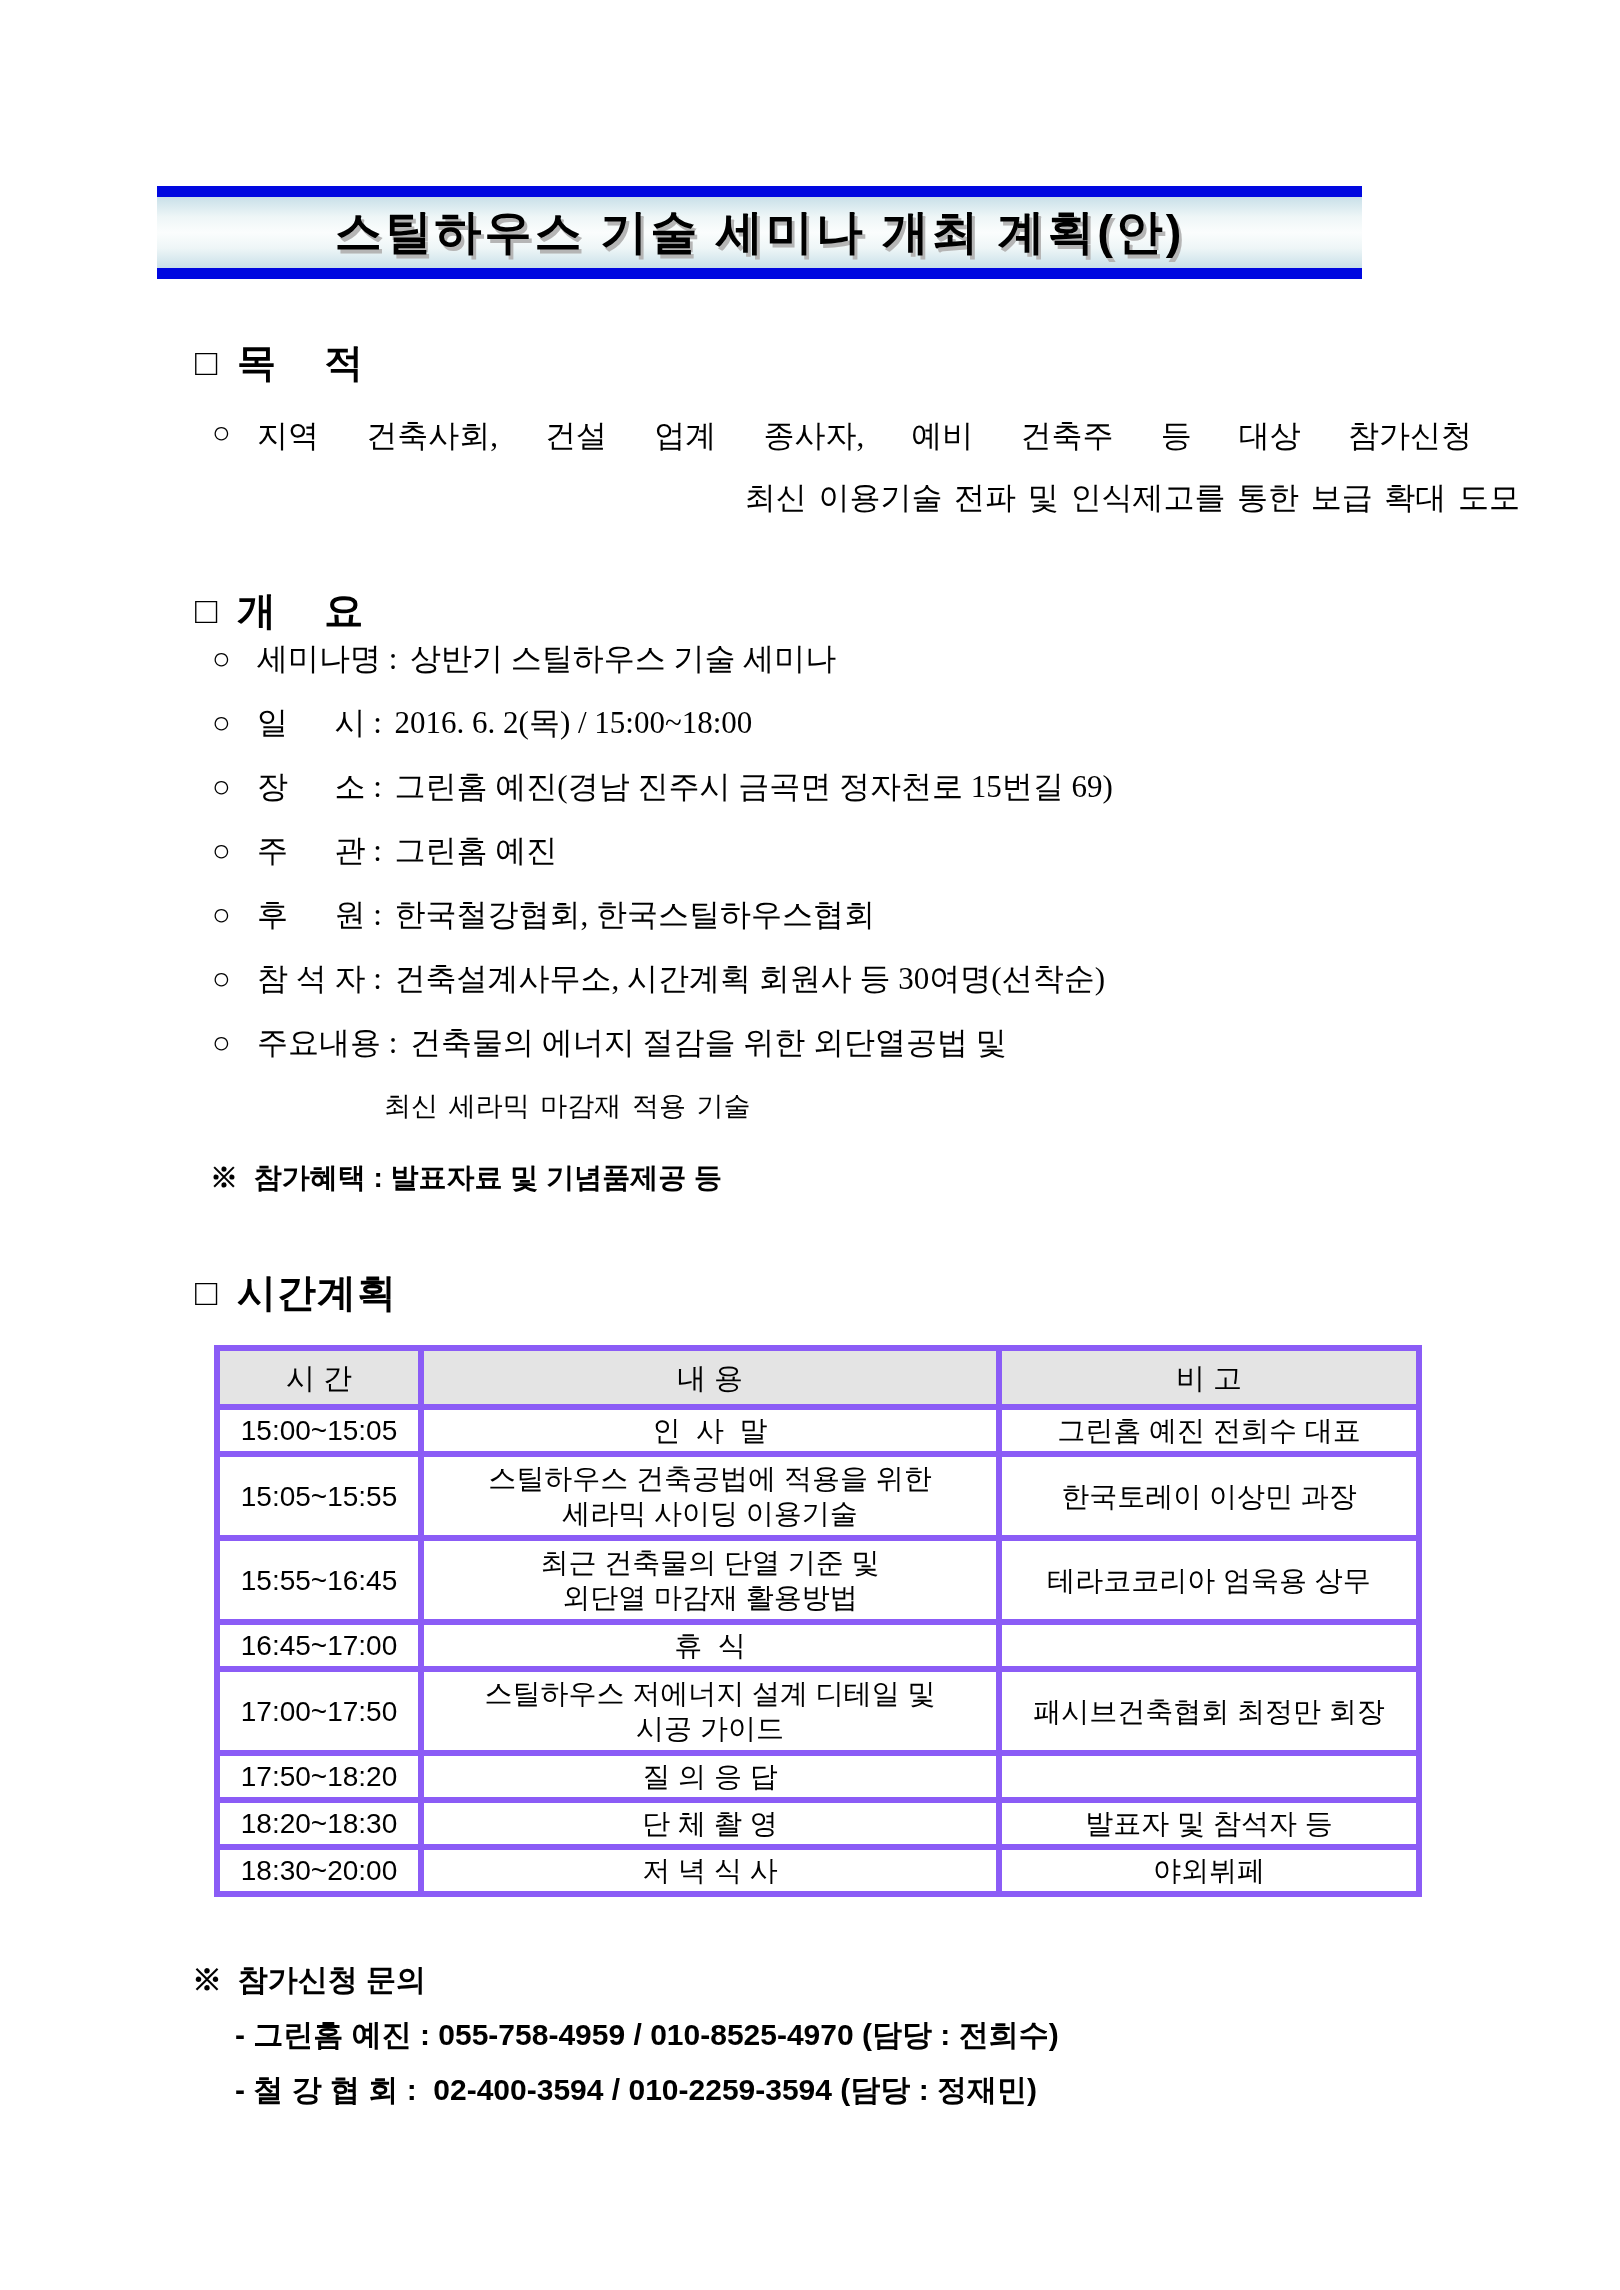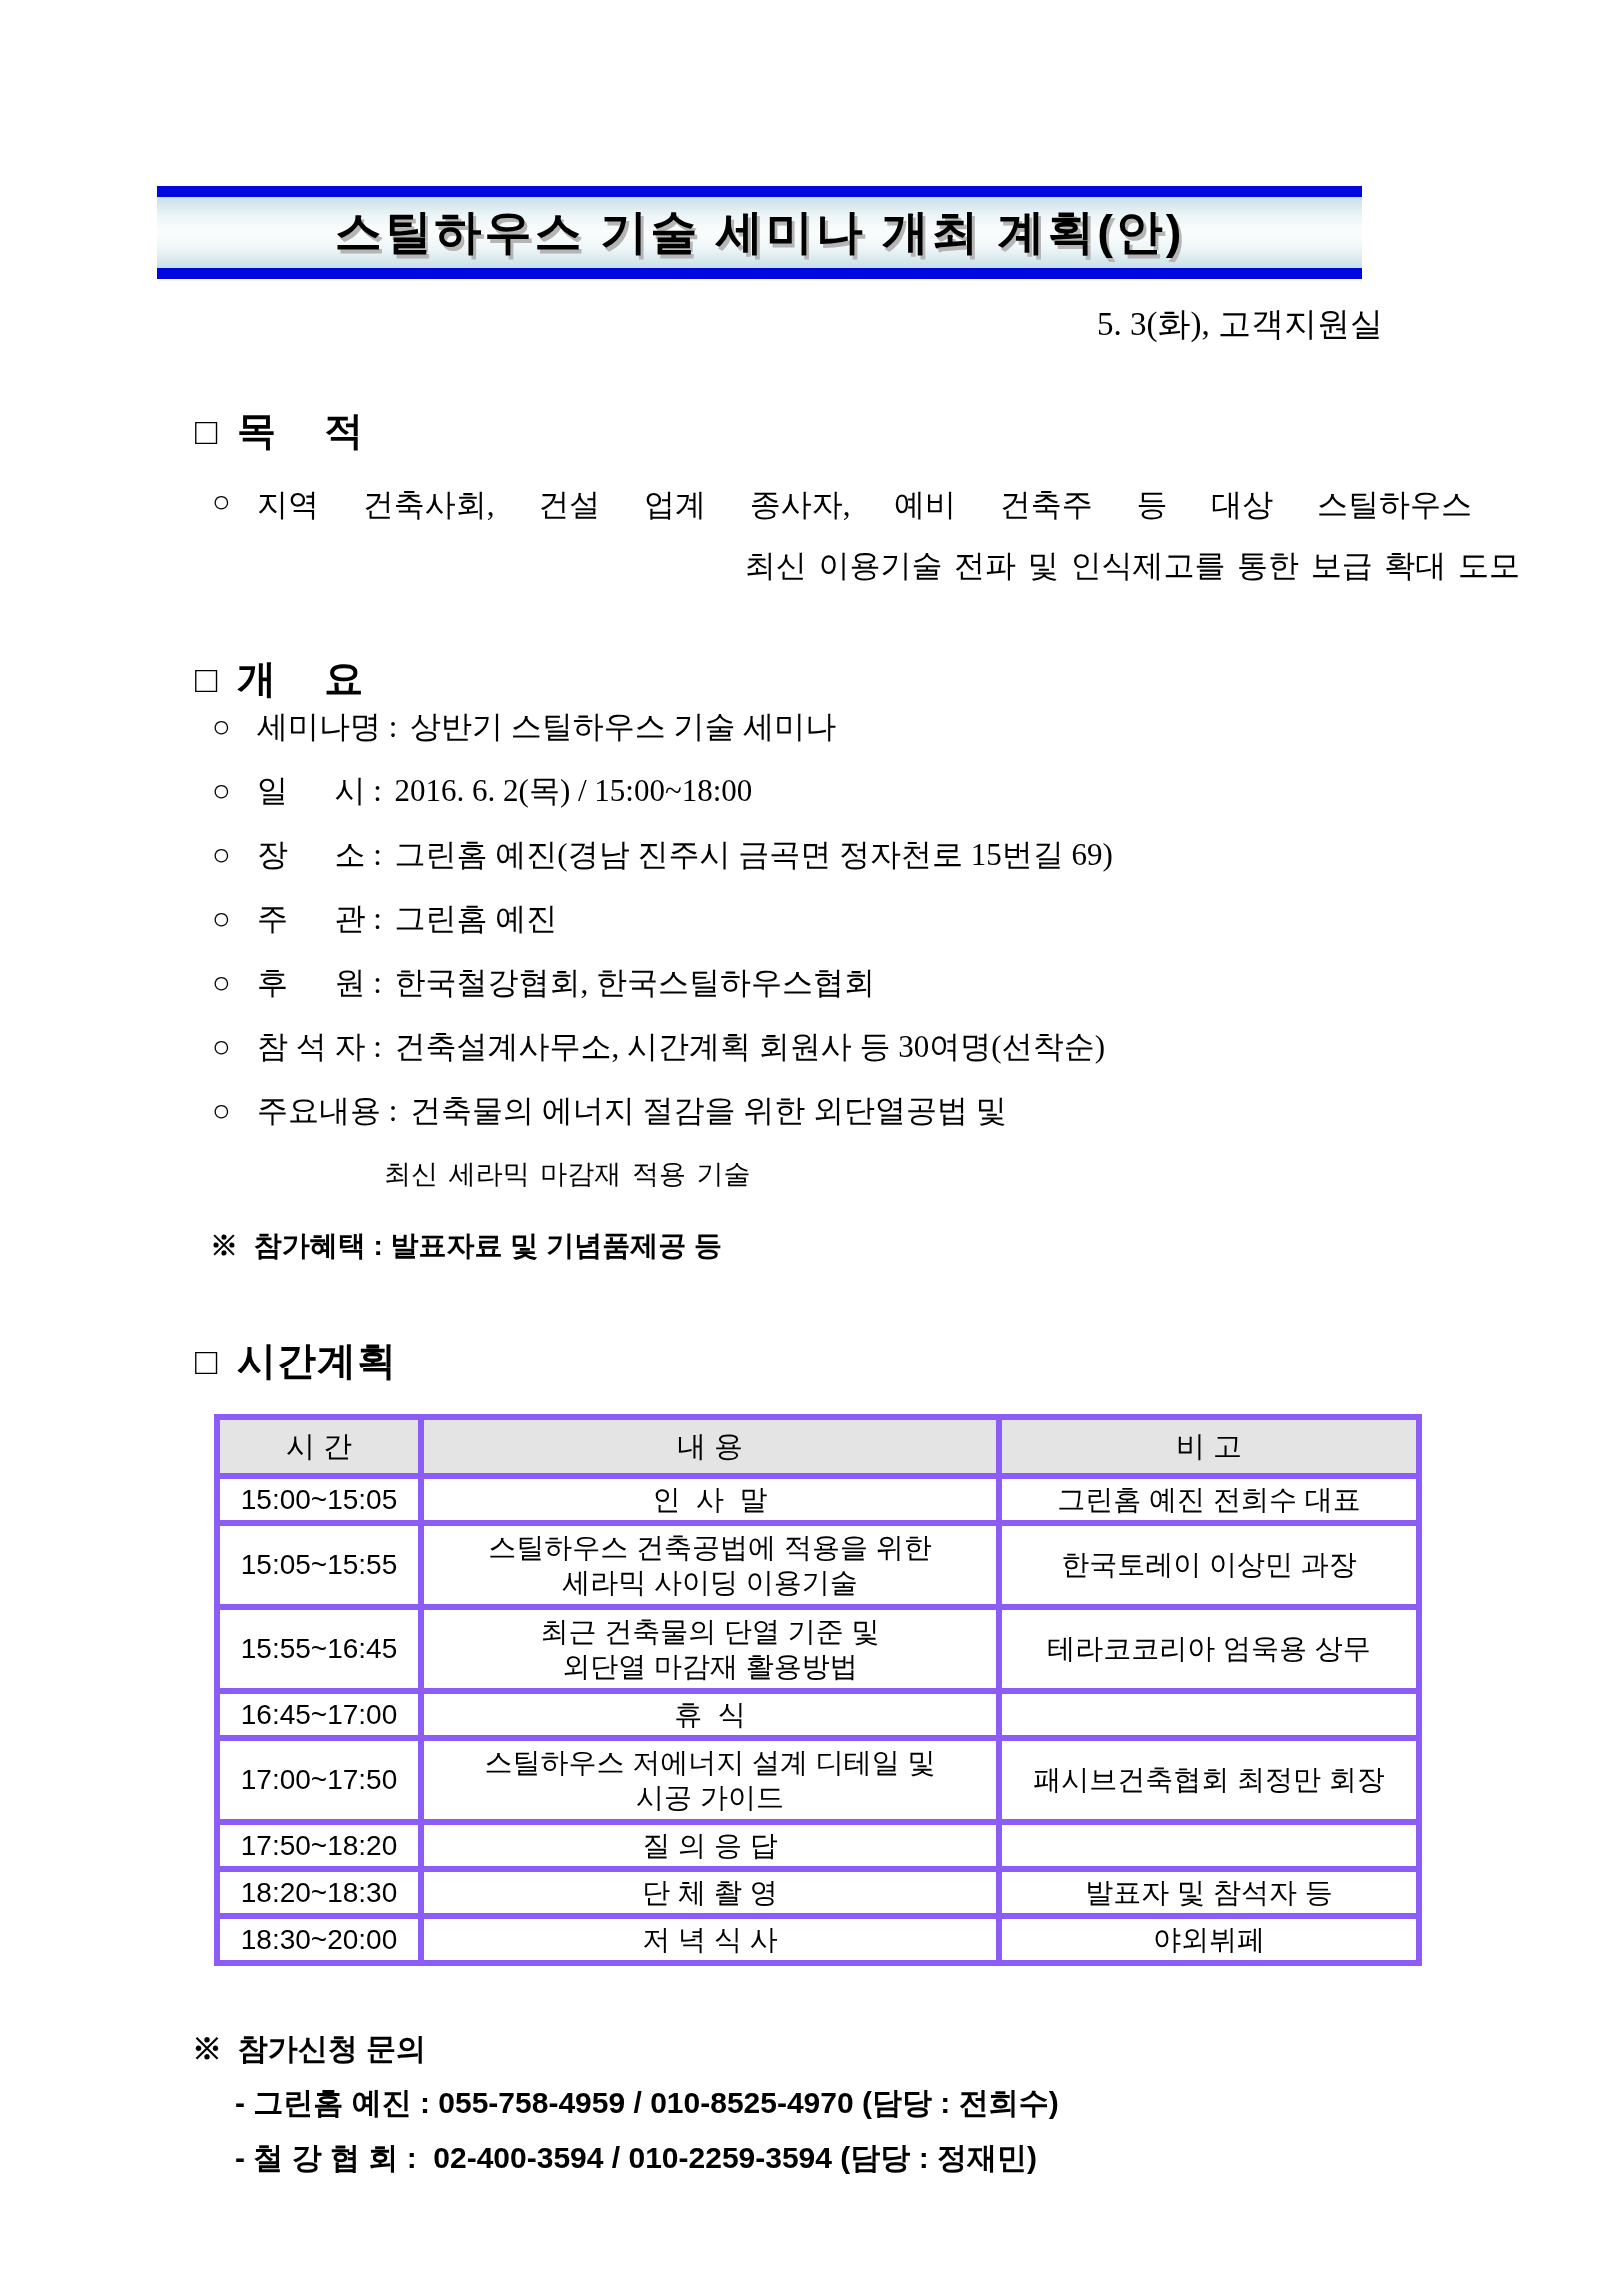--- a/index.html
+++ b/index.html
@@ -131,29 +131,28 @@
 <div class="page">
 
   <div class="banner">
     <div class="bar"></div>
     <div class="body">
       <span class="title">스틸하우스 기술 세미나 개최 계획(안)</span>
     </div>
     <div class="bar"></div>
   </div>
 
-  <div class="date-line">5. 3(화), 고객지원실</div>
 
   <div class="sec-heading purpose-heading">
     <span class="marker">□</span>
     <span class="txt">목    적</span>
   </div>
   <div class="purpose-line1">
     <span class="bullet">○</span>
-    <span class="txt">지역 건축사회, 건설 업계 종사자, 예비 건축주 등 대상 스틸하우스</span>
+    <span class="txt">지역 건축사회, 건설 업계 종사자, 예비 건축주 등 대상 참가신청</span>
   </div>
   <div class="purpose-line2">최신 이용기술 전파 및 인식제고를 통한 보급 확대 도모</div>
 
   <div class="sec-heading overview-heading">
     <span class="marker">□</span>
     <span class="txt">개    요</span>
   </div>
 
   <div class="ov-row">
     <span class="bullet">○</span>

